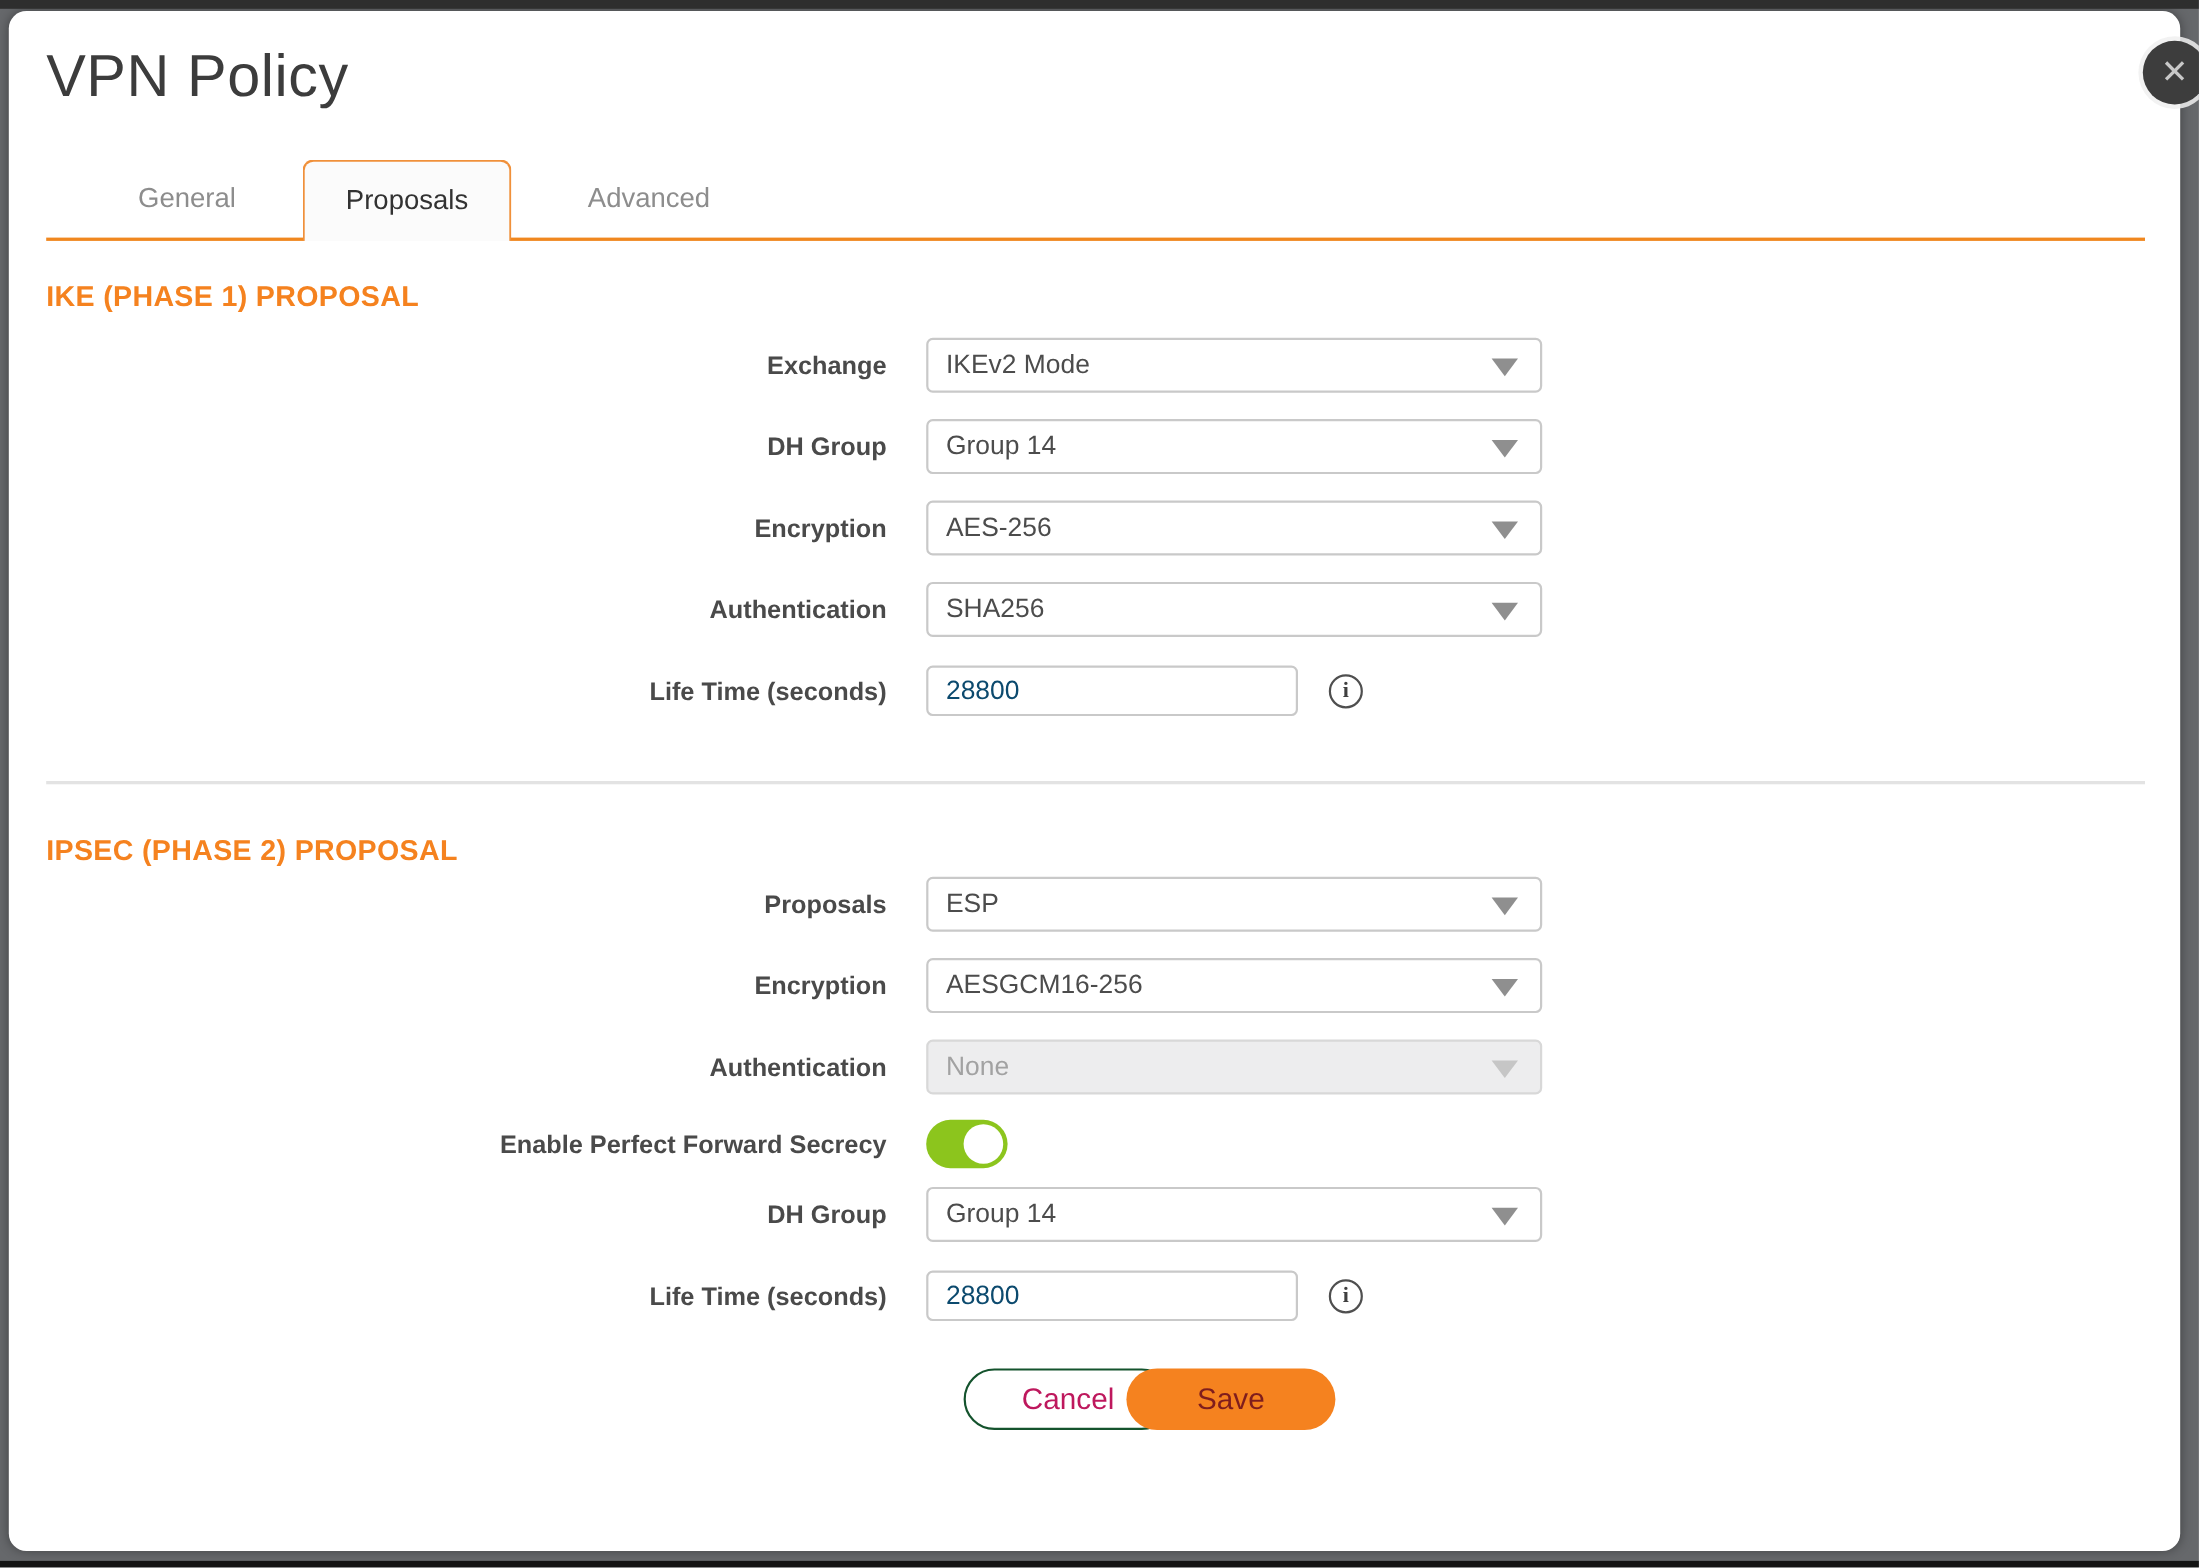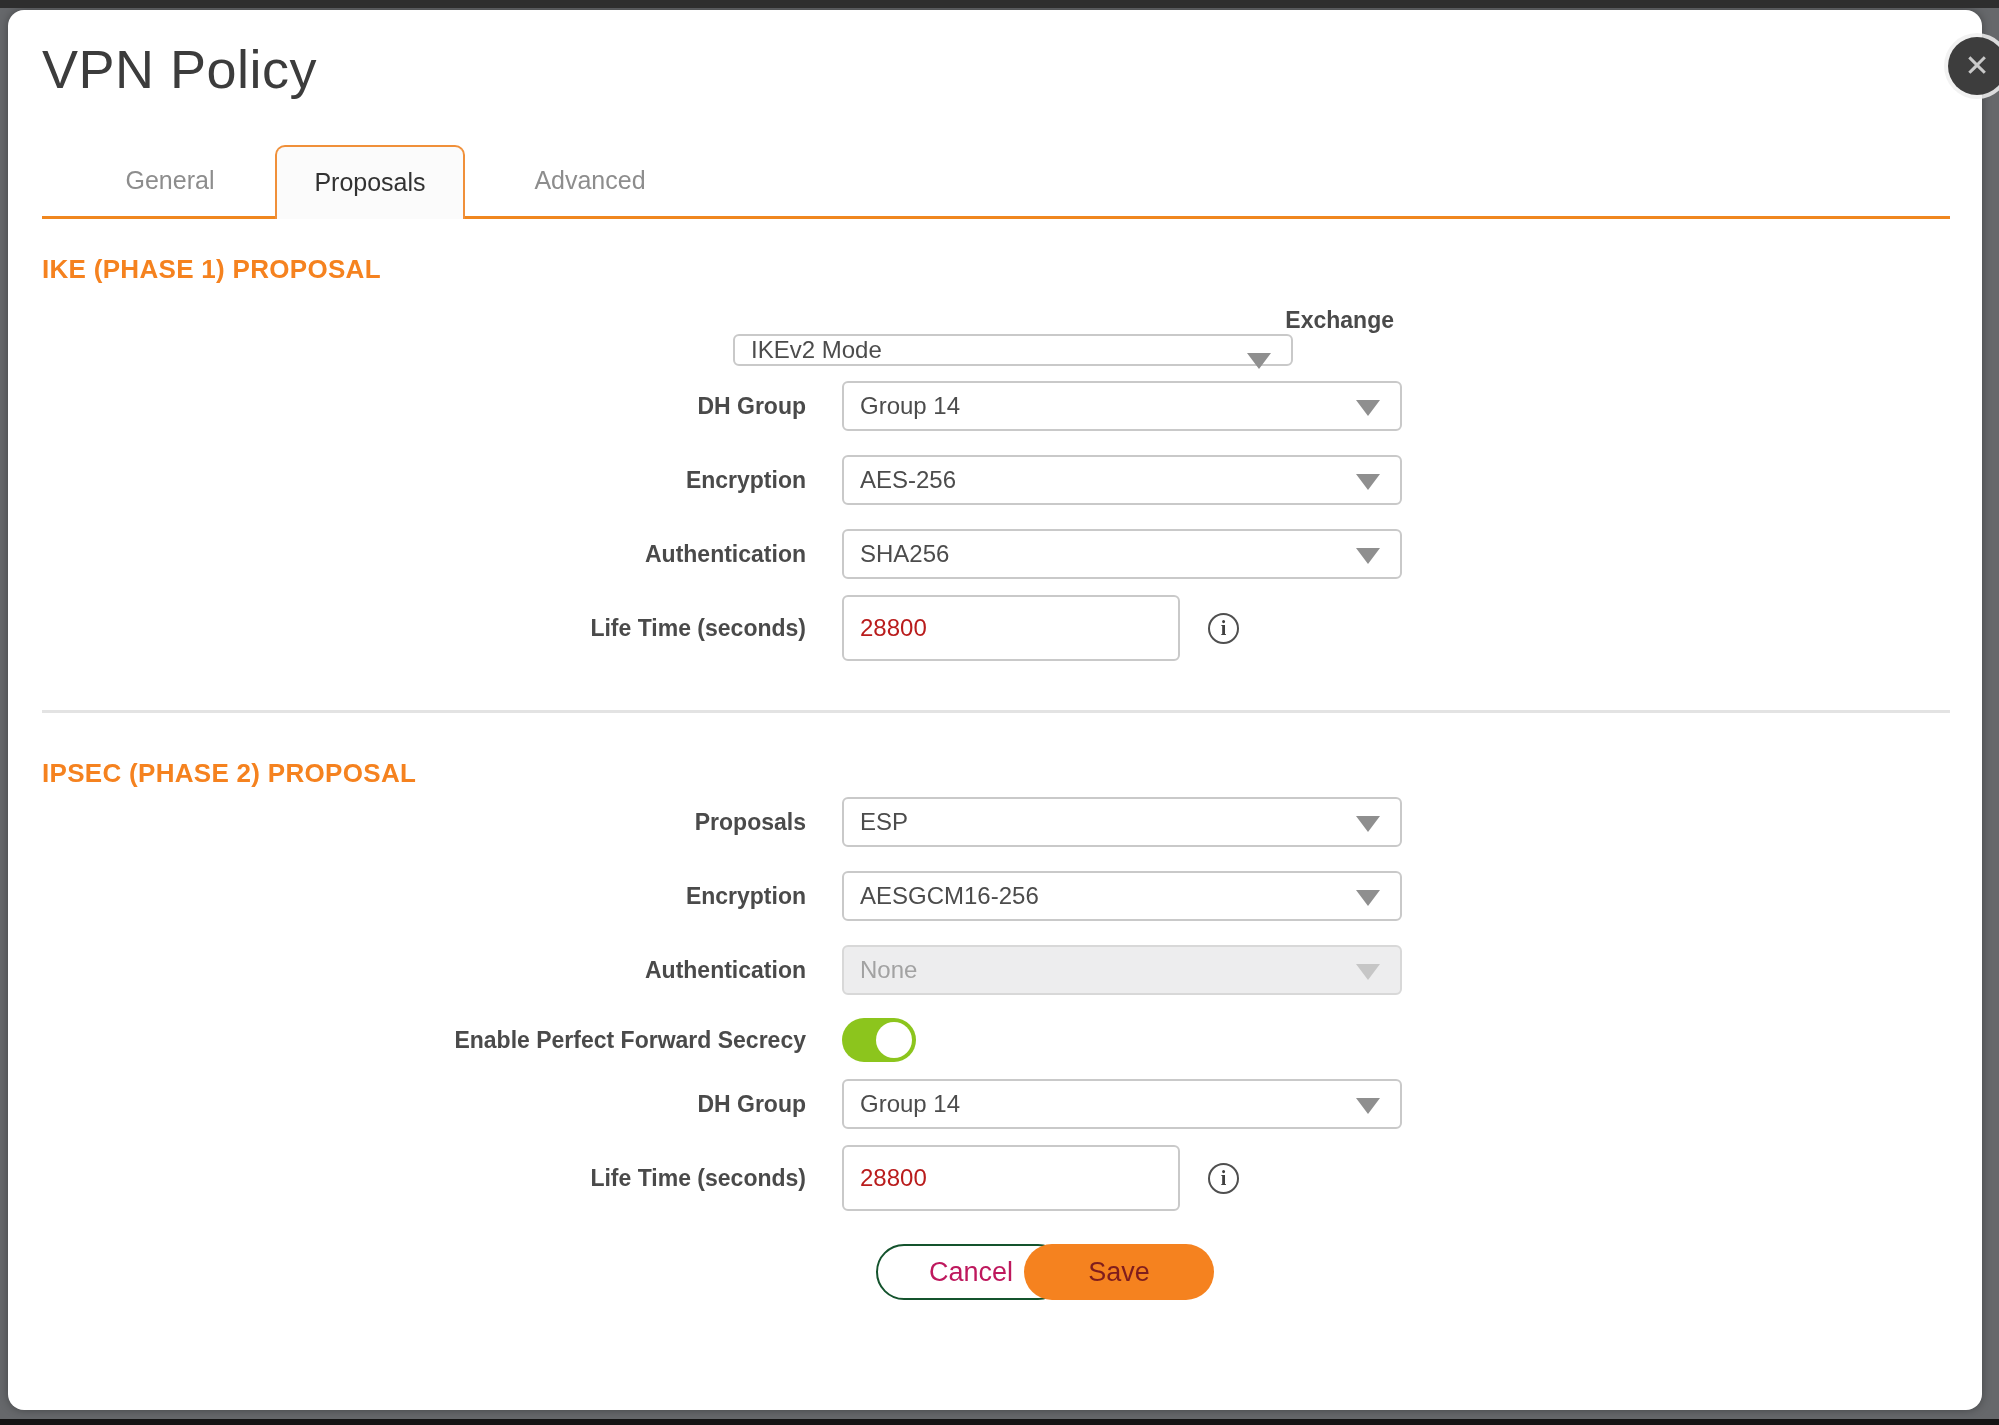--- a/index.html
+++ b/index.html
@@ -45,34 +45,34 @@
             border:2px solid #c9c9c9; border-radius:6px; cursor:pointer;
             display:flex; align-items:center; padding:0 52px 0 20px; }
   .select .val { font-size:24px; color:#4c4c4c; white-space:nowrap; overflow:hidden; }
   .caret { position:absolute; right:20px; top:17px; width:0; height:0;
            border-left:12px solid transparent; border-right:12px solid transparent;
            border-top:16px solid #8f8f8f; }
   .select.disabled { background:#ededee; border-color:#d8d8d8; cursor:default; }
   .select.disabled .val { color:#a2a2a2; }
   .select.disabled .caret { border-top-color:#c6c6c6; }
 
-  .textbox { width:338px; height:66px; border:2px solid #c9c9c9; border-radius:6px;
-             font-size:24px; color:#b91c1c; padding:0 18px; font-family:"Liberation Sans", sans-serif; }
+  .textbox { width:338px; height:46px; border:2px solid #c9c9c9; border-radius:6px;
+             font-size:24px; color:#0c4a6e; padding:0 18px; font-family:"Liberation Sans", sans-serif; }
 
   .info { margin-left:28px; width:31px; height:31px; border:2px solid #4f4f4f; border-radius:50%;
           display:flex; align-items:center; justify-content:center;
           font-family:"Liberation Serif", serif; font-weight:700; font-size:20px;
           color:#3f3f3f; cursor:pointer; background:#fff; }
 
   .toggle { position:relative; width:74px; height:44px; border-radius:22px;
             background:#8CC51D; border:none; cursor:pointer; }
   .toggle .knob { position:absolute; right:4px; top:4px; width:36px; height:36px;
                   border-radius:50%; background:#ffffff; }
 
-  .row-exchange  { top:297px;flex-direction:column; }  .row-dhgroup1 { top:371px; }
+  .row-exchange  { top:297px; }  .row-dhgroup1 { top:371px; }
   .row-enc1      { top:445px; }  .row-auth1    { top:519px; }
   .row-life1     { top:593px; }
   .row-protocol  { top:787px; }  .row-enc2     { top:861px; }
   .row-auth2     { top:935px; }  .row-pfs      { top:1008px; height:44px; }
   .row-dhgroup2  { top:1069px; } .row-life2    { top:1143px; }
 
   .footer { position:absolute; top:1234px; left:0; width:1974px; }
   .btn { position:absolute; height:56px; border-radius:28px; font-size:27px; cursor:pointer;
          font-family:"Liberation Sans", sans-serif; }
   .btn-cancel { left:868px; width:190px; background:#ffffff; border:2px solid #14532d; color:#be185d; }

